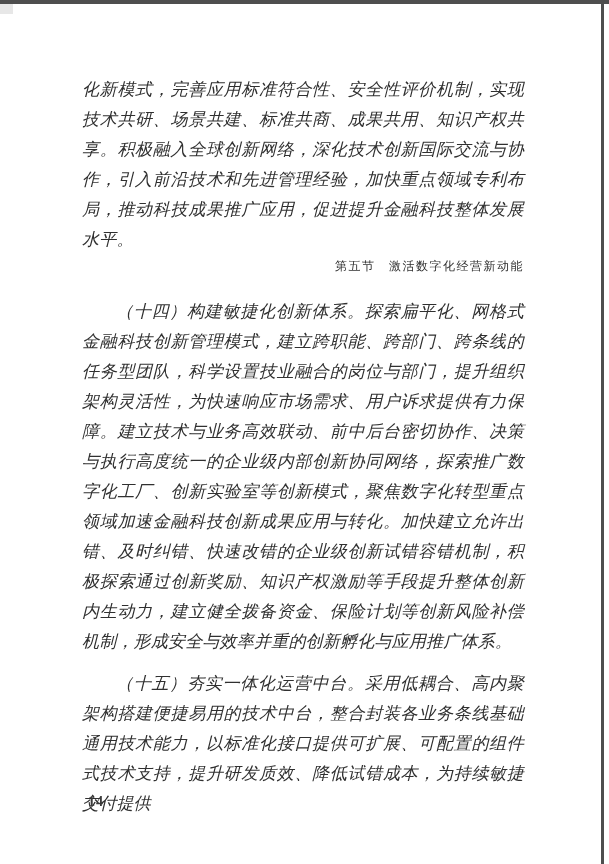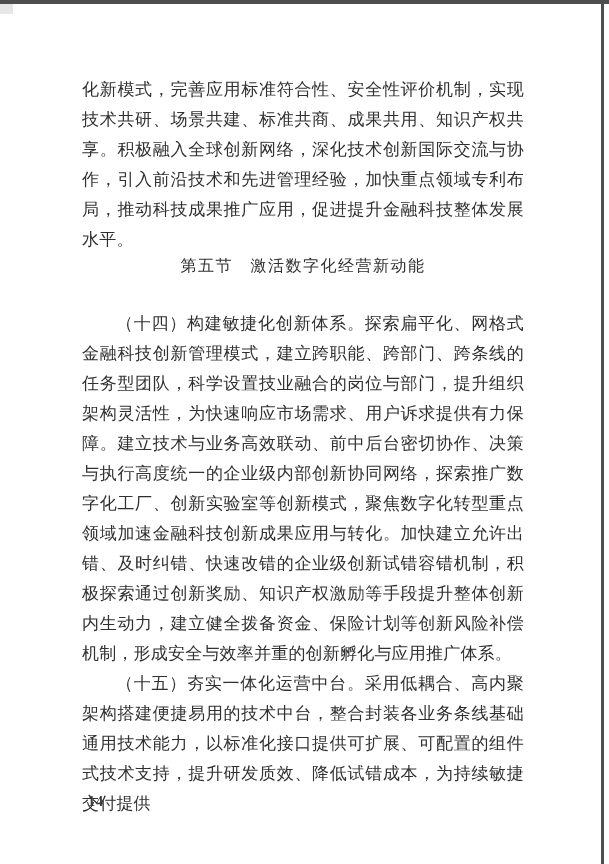--- a/index.html
+++ b/index.html
@@ -39,32 +39,33 @@
   .textcol {
     position: absolute;
     left: 82px;
     width: 442px;
     font-size: 17px;
     line-height: 30px;
     text-align: justify;
     text-justify: inter-character;
     letter-spacing: 0.2px;
     color: #303030;
+    font-style: italic;
   }
   .p-continuation { top: 75px; }
-  .p-item14 { top: 309px; text-indent: 34px; }
+  .p-item14 { top: 297px; text-indent: 34px; }
   .p-item15 { top: 669px; text-indent: 34px; }
   .section-heading {
     position: absolute;
     left: 82px; top: 251px;
     width: 442px;
     height: 30px;
     line-height: 30px;
-    font-size: 16px;
-    text-align: center;
+    font-size: 12px;
+    text-align: right;
     letter-spacing: 1.5px;
     color: #303030;
   }
   .page-number {
     position: absolute;
     left: 88px; top: 792px;
     font-size: 14px;
     line-height: 20px;
     letter-spacing: 1px;
     color: #3a3a3a;

